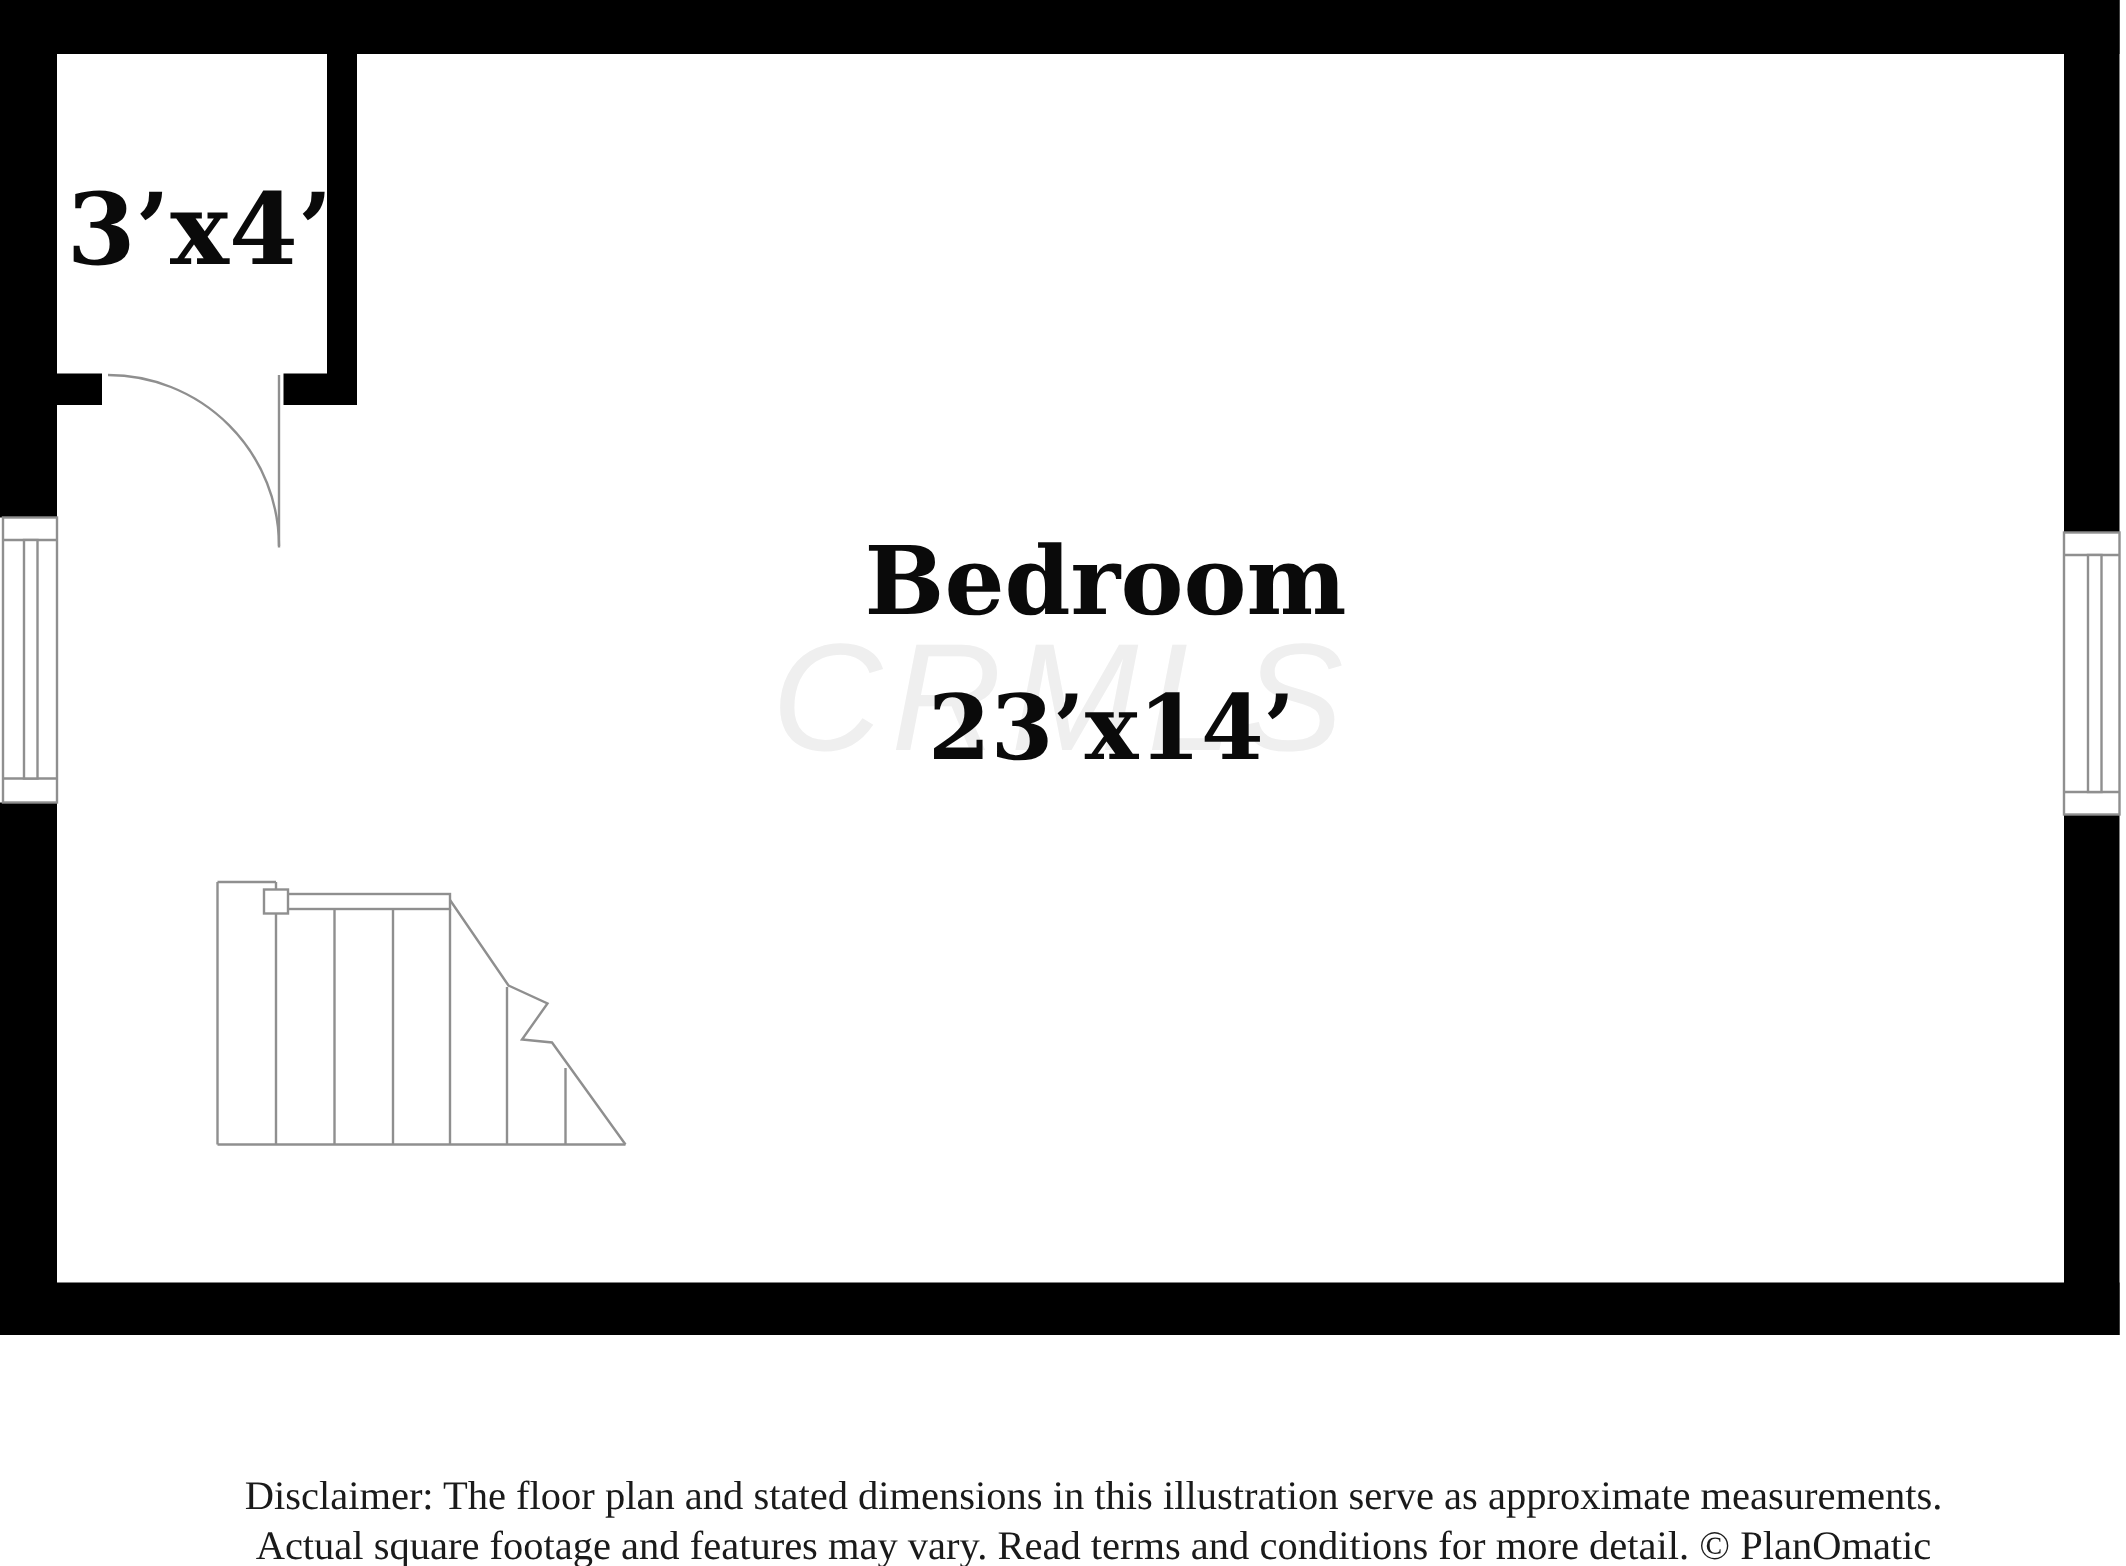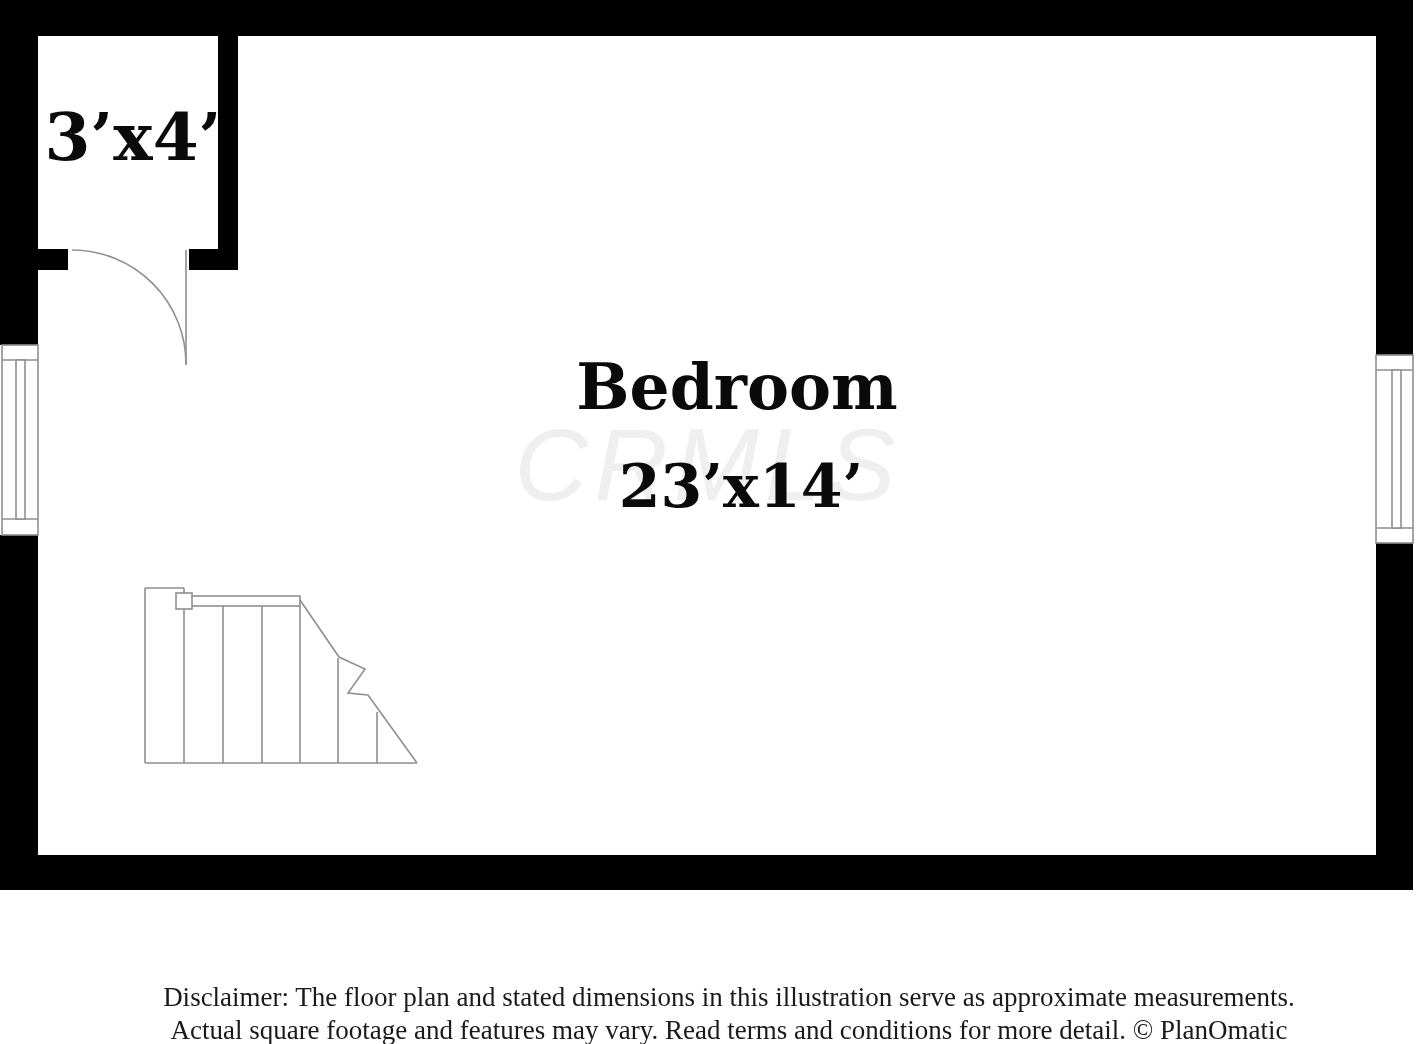--- a/index.html
+++ b/index.html
@@ -47,21 +47,21 @@
   }
 
   .label {
     position: absolute;
     transform: translateX(-50%);
     white-space: nowrap;
     font-weight: 700;
     color: #0a0a0a;
     line-height: 1;
   }
-  #closet-label { left: 133px; top: 104px; font-size: 66px; }
+  #closet-label { left: 133px; top: 120px; font-size: 66px; }
   #room-name    { left: 737px; top: 356px; font-size: 63px; }
   #room-dims    { left: 741px; top: 432px; font-size: 60px; margin-top: 24px; }
 
   #watermark {
     position: absolute;
     left: 708px;
     top: 414px;
     transform: translateX(-50%);
     font-family: "Liberation Sans", sans-serif;
     font-style: italic;

